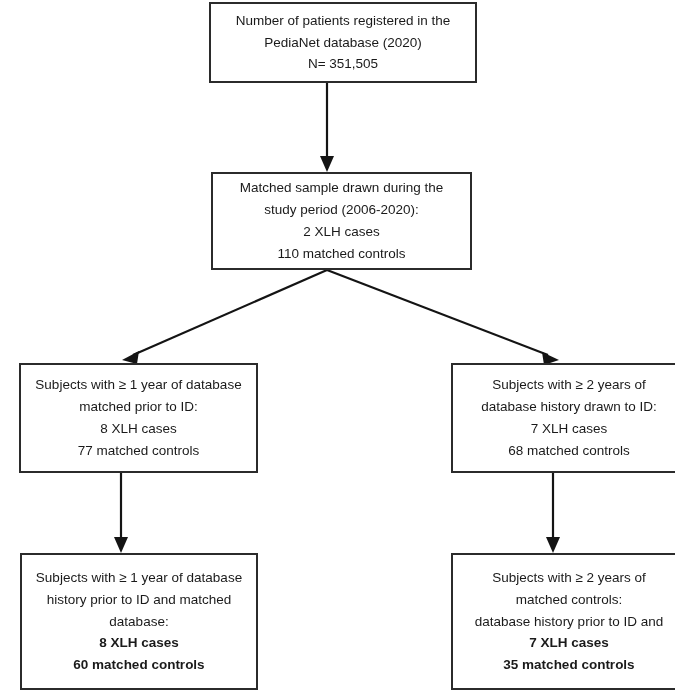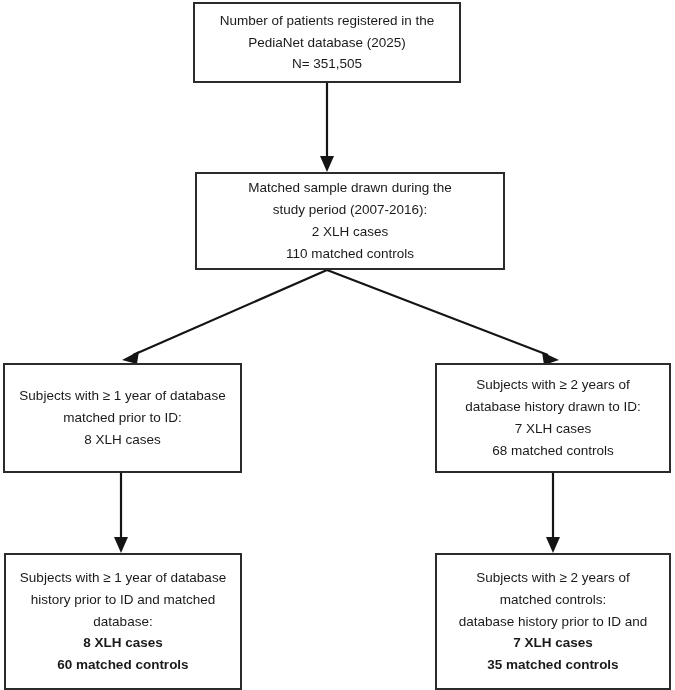--- a/index.html
+++ b/index.html
@@ -26,32 +26,33 @@
     display: flex;
     flex-direction: column;
     align-items: center;
     justify-content: center;
     text-align: center;
     font-size: 13.5px;
     line-height: 1.62;
     color: #1a1a1a;
     padding: 4px 6px;
     z-index: 2;
+    margin-left: 16px;
   }
   .node .line {
     display: block;
     white-space: nowrap;
   }
   .node .line.bold {
     font-weight: bold;
   }
 
   
   #node-registered   { left: 193px; top: 2px;   width: 268px; height: 81px; }
-  #node-matched      { left: 195px; top: 172px; width: 310px; height: 98px; }
+  #node-matched      { left: 195px; top: 172px; width: 261px; height: 98px; }
   #node-one-year     { left: 3px;   top: 363px; width: 239px; height: 110px; }
   #node-two-years    { left: 435px; top: 363px; width: 236px; height: 110px; }
   #node-one-year-mc  { left: 4px;   top: 553px; width: 238px; height: 137px; }
   #node-two-years-mc { left: 435px; top: 553px; width: 236px; height: 137px; }
 
   
   #connectors {
     position: absolute;
     left: 0;
     top: 0;
@@ -98,35 +99,36 @@
     </g>
 
     <g>
       <line x1="553" y1="473" x2="553" y2="544"></line>
       <polygon class="head" points="553,553 546,537 560,537"></polygon>
     </g>
   </svg>
 
   <div class="node" id="node-registered">
     <span class="line">Number of patients registered in the</span>
-    <span class="line">PediaNet database (2025)</span>
+    <span class="line">PediaNet database (2020)</span>
     <span class="line">N= 351,505</span>
   </div>
 
   <div class="node" id="node-matched">
     <span class="line">Matched sample drawn during the</span>
-    <span class="line">study period (2007-2016):</span>
+    <span class="line">study period (2006-2020):</span>
     <span class="line">2 XLH cases</span>
     <span class="line">110 matched controls</span>
   </div>
 
   <div class="node" id="node-one-year">
     <span class="line">Subjects with ≥ 1 year of database</span>
     <span class="line">matched prior to ID:</span>
     <span class="line">8 XLH cases</span>
+    <span class="line">77 matched controls</span>
   </div>
 
   <div class="node" id="node-two-years">
     <span class="line">Subjects with ≥ 2 years of</span>
     <span class="line">database history drawn to ID:</span>
     <span class="line">7 XLH cases</span>
     <span class="line">68 matched controls</span>
   </div>
 
   <div class="node" id="node-one-year-mc">

